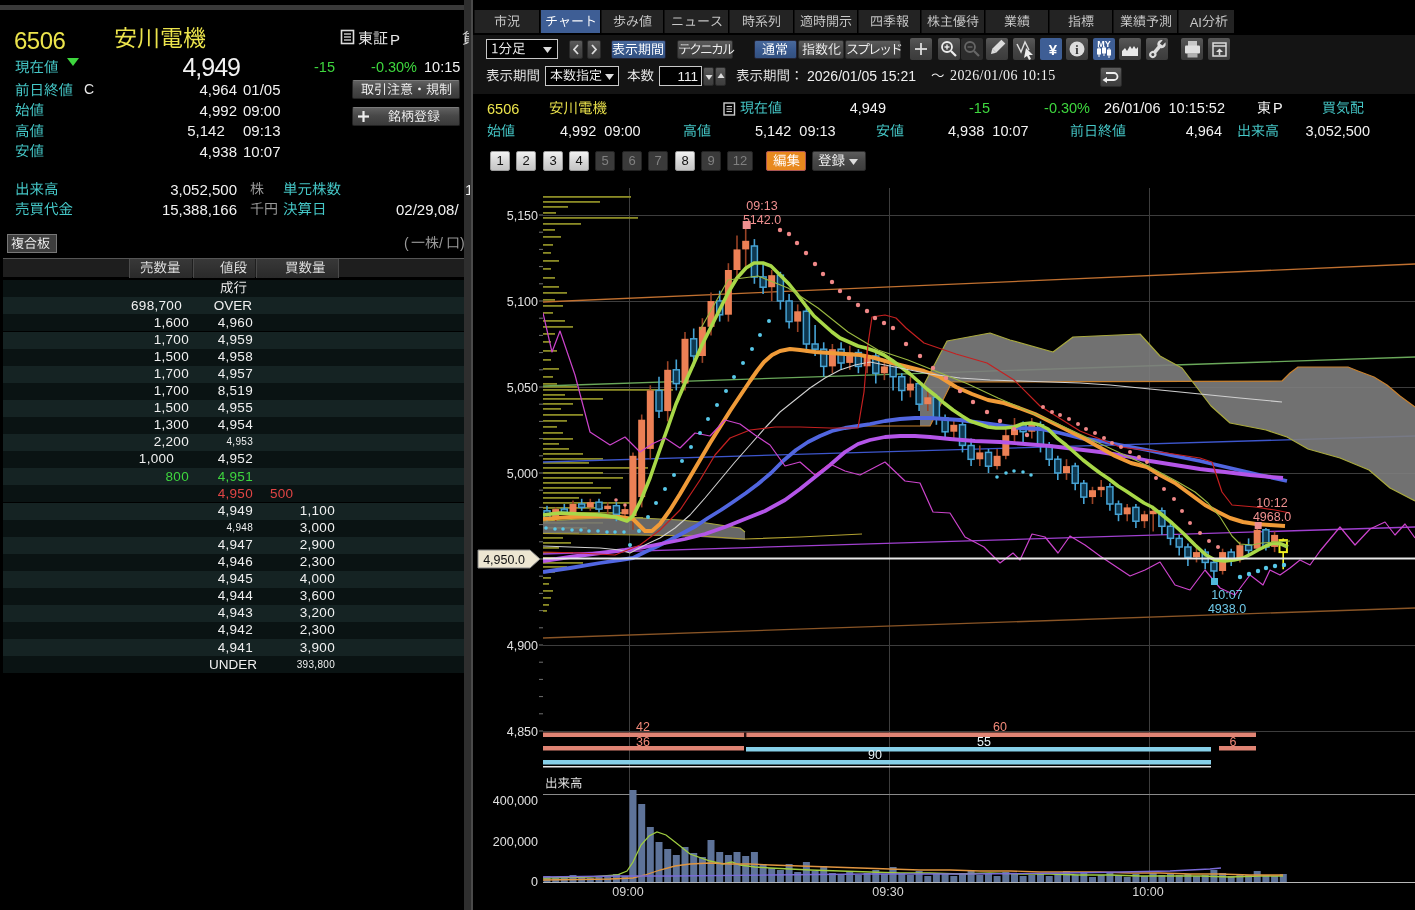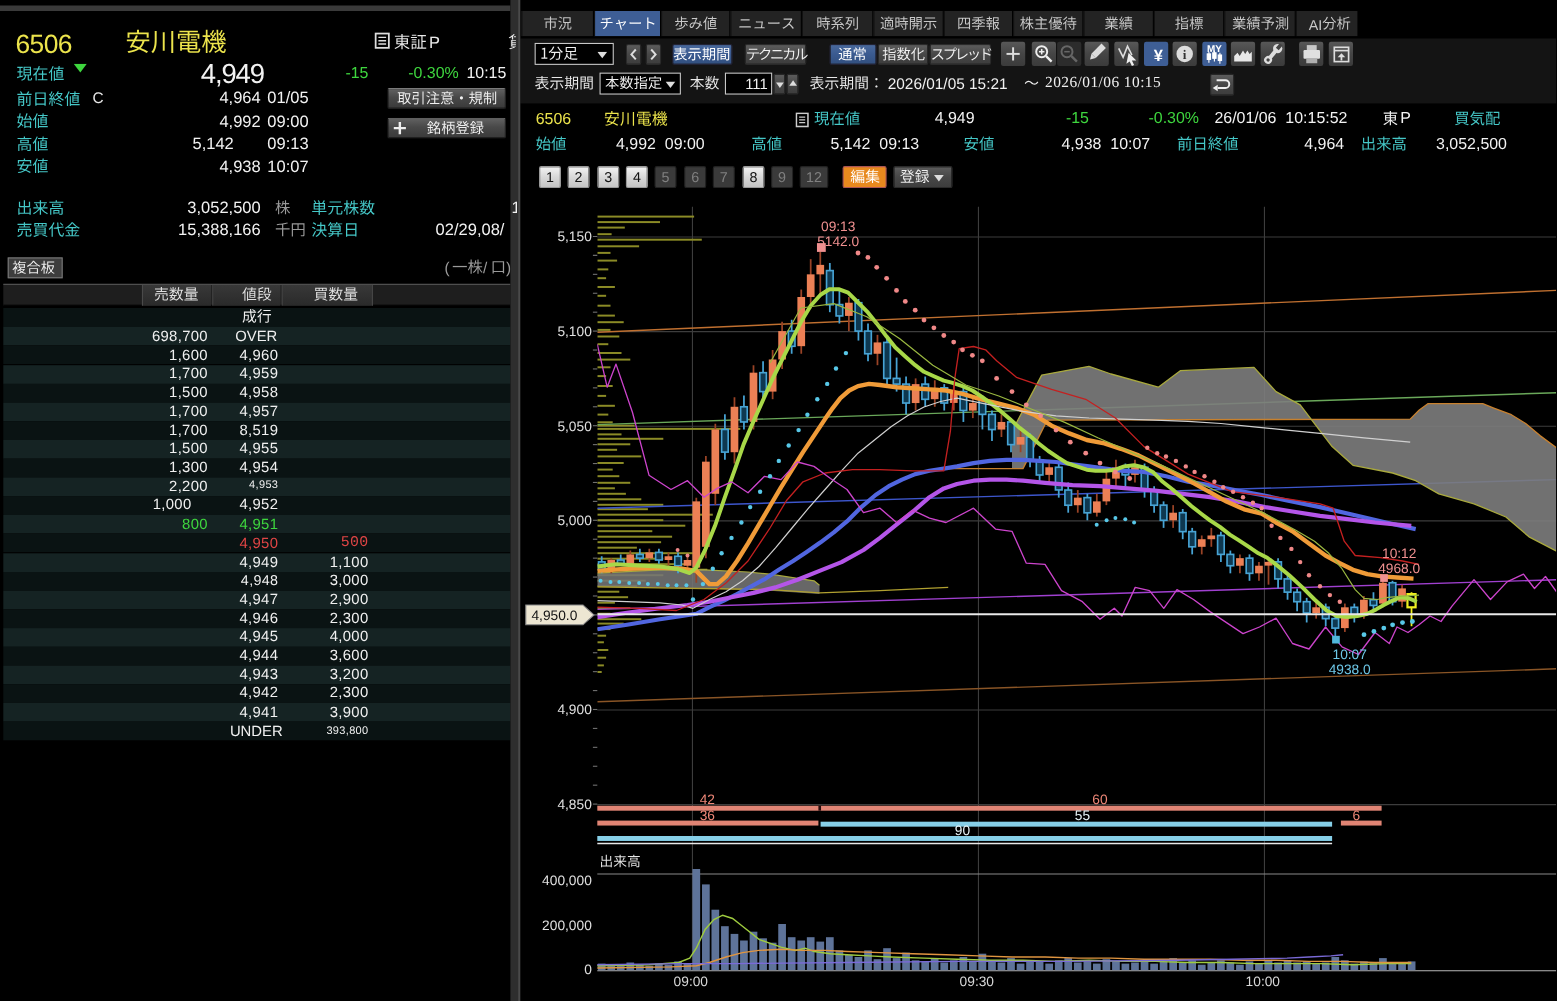--- a/index.html
+++ b/index.html
@@ -168,21 +168,21 @@
       </g>
     </svg>
 <div style="position:absolute;left:175px;top:101.5px;width:62px;font-size:15px;color:#f2f2f2;text-align:right;line-height:17.25px;white-space:pre;">4,992</div>
 <div style="position:absolute;left:243px;top:101.5px;width:60px;font-size:15px;color:#f2f2f2;text-align:left;line-height:17.25px;white-space:pre;">09:00</div>
 <svg style="position:absolute;left:15.0px;top:123.5px;overflow:visible" width="29.0" height="17.1">
       <g fill="#45c8c8" transform="translate(0,12.18) scale(0.01450)">
         <use href="#q13" x="0"></use>
         <use href="#q8" x="1000"></use>
       </g>
     </svg>
-<div style="position:absolute;left:175px;top:122px;width:62px;font-size:15px;color:#f2f2f2;text-align:left;line-height:17.25px;white-space:pre;">5,142</div>
+<div style="position:absolute;left:175px;top:122px;width:62px;font-size:15px;color:#f2f2f2;text-align:center;line-height:17.25px;white-space:pre;">5,142</div>
 <div style="position:absolute;left:243px;top:122px;width:60px;font-size:15px;color:#f2f2f2;text-align:left;line-height:17.25px;white-space:pre;">09:13</div>
 <svg style="position:absolute;left:15.0px;top:144.0px;overflow:visible" width="29.0" height="17.1">
       <g fill="#45c8c8" transform="translate(0,12.18) scale(0.01450)">
         <use href="#q0" x="0"></use>
         <use href="#q8" x="1000"></use>
       </g>
     </svg>
 <div style="position:absolute;left:175px;top:142.5px;width:62px;font-size:15px;color:#f2f2f2;text-align:right;line-height:17.25px;white-space:pre;">4,938</div>
 <div style="position:absolute;left:243px;top:142.5px;width:60px;font-size:15px;color:#f2f2f2;text-align:left;line-height:17.25px;white-space:pre;">10:07</div>
 <div style="position:absolute;left:84px;top:81px;width:20px;font-size:14px;color:#e8e8e8;text-align:left;line-height:16.1px;white-space:pre;">C</div>
@@ -303,21 +303,21 @@
     </svg>
 <div style="position:absolute;left:3px;top:280.2px;width:461px;height:17.1px;background:#0a1313"></div>
 <svg style="position:absolute;left:219.5px;top:281.4px;overflow:visible" width="27.0" height="15.9">
       <g fill="#f0f0f0" transform="translate(0,11.34) scale(0.01350)">
         <use href="#q46" x="0"></use>
         <use href="#q47" x="1000"></use>
       </g>
     </svg>
 <div style="position:absolute;left:3px;top:297.3px;width:461px;height:17.1px;background:#152323"></div>
 <div style="position:absolute;left:203px;top:297.5px;width:60px;font-size:13.5px;color:#f0f0f0;text-align:center;line-height:15.525px;white-space:pre;">OVER</div>
-<div style="position:absolute;left:124px;top:297.5px;width:65px;font-size:13.5px;color:#f0f0f0;text-align:right;line-height:15.525px;white-space:pre;letter-spacing:0.3px;">698,700</div>
+<div style="position:absolute;left:124px;top:297.5px;width:65px;font-size:13.5px;color:#f0f0f0;text-align:center;line-height:15.525px;white-space:pre;letter-spacing:0.3px;">698,700</div>
 <div style="position:absolute;left:3px;top:314.4px;width:461px;height:17.1px;background:#0a1313"></div>
 <div style="position:absolute;left:193px;top:314.6px;width:60px;font-size:13.5px;color:#f0f0f0;text-align:right;line-height:15.525px;white-space:pre;letter-spacing:0.3px;">4,960</div>
 <div style="position:absolute;left:124px;top:314.6px;width:65px;font-size:13.5px;color:#f0f0f0;text-align:right;line-height:15.525px;white-space:pre;letter-spacing:0.3px;">1,600</div>
 <div style="position:absolute;left:3px;top:331.5px;width:461px;height:17.1px;background:#152323"></div>
 <div style="position:absolute;left:193px;top:331.7px;width:60px;font-size:13.5px;color:#f0f0f0;text-align:right;line-height:15.525px;white-space:pre;letter-spacing:0.3px;">4,959</div>
 <div style="position:absolute;left:124px;top:331.7px;width:65px;font-size:13.5px;color:#f0f0f0;text-align:right;line-height:15.525px;white-space:pre;letter-spacing:0.3px;">1,700</div>
 <div style="position:absolute;left:3px;top:348.6px;width:461px;height:17.1px;background:#0a1313"></div>
 <div style="position:absolute;left:193px;top:348.8px;width:60px;font-size:13.5px;color:#f0f0f0;text-align:right;line-height:15.525px;white-space:pre;letter-spacing:0.3px;">4,958</div>
 <div style="position:absolute;left:124px;top:348.8px;width:65px;font-size:13.5px;color:#f0f0f0;text-align:right;line-height:15.525px;white-space:pre;letter-spacing:0.3px;">1,500</div>
 <div style="position:absolute;left:3px;top:365.7px;width:461px;height:17.1px;background:#152323"></div>
@@ -336,26 +336,26 @@
 <div style="position:absolute;left:193px;top:434.3px;width:60px;font-size:10px;color:#f0f0f0;text-align:right;line-height:15.525px;white-space:pre;letter-spacing:0.3px;">4,953</div>
 <div style="position:absolute;left:124px;top:434.3px;width:65px;font-size:13.5px;color:#f0f0f0;text-align:right;line-height:15.525px;white-space:pre;letter-spacing:0.3px;">2,200</div>
 <div style="position:absolute;left:3px;top:451.2px;width:461px;height:17.1px;background:#0a1313"></div>
 <div style="position:absolute;left:193px;top:451.4px;width:60px;font-size:13.5px;color:#f0f0f0;text-align:right;line-height:15.525px;white-space:pre;letter-spacing:0.3px;">4,952</div>
 <div style="position:absolute;left:124px;top:451.4px;width:65px;font-size:13.5px;color:#f0f0f0;text-align:center;line-height:15.525px;white-space:pre;letter-spacing:0.3px;">1,000</div>
 <div style="position:absolute;left:3px;top:468.3px;width:461px;height:17.1px;background:#152323"></div>
 <div style="position:absolute;left:193px;top:468.5px;width:60px;font-size:13.5px;color:#3ed63e;text-align:right;line-height:15.525px;white-space:pre;letter-spacing:0.3px;">4,951</div>
 <div style="position:absolute;left:124px;top:468.5px;width:65px;font-size:13.5px;color:#3ed63e;text-align:right;line-height:15.525px;white-space:pre;letter-spacing:0.3px;">800</div>
 <div style="position:absolute;left:3px;top:485.4px;width:461px;height:17.1px;background:#0a1313"></div>
 <div style="position:absolute;left:193px;top:485.6px;width:60px;font-size:13.5px;color:#e04545;text-align:right;line-height:15.525px;white-space:pre;letter-spacing:0.3px;">4,950</div>
-<div style="position:absolute;left:270px;top:485.6px;width:65px;font-size:13.5px;color:#e04545;text-align:right;line-height:15.525px;white-space:pre;letter-spacing:0.3px;font-family:Liberation Mono, monospace;">500</div>
+<div style="position:absolute;left:270px;top:485.6px;width:65px;font-size:13.5px;color:#e04545;text-align:left;line-height:15.525px;white-space:pre;letter-spacing:0.3px;">500</div>
 <div style="position:absolute;left:3px;top:502.5px;width:461px;height:17.1px;background:#152323"></div>
 <div style="position:absolute;left:193px;top:502.7px;width:60px;font-size:13.5px;color:#f0f0f0;text-align:right;line-height:15.525px;white-space:pre;letter-spacing:0.3px;">4,949</div>
 <div style="position:absolute;left:270px;top:502.7px;width:65px;font-size:13.5px;color:#f0f0f0;text-align:right;line-height:15.525px;white-space:pre;letter-spacing:0.3px;">1,100</div>
 <div style="position:absolute;left:3px;top:519.6px;width:461px;height:17.1px;background:#0a1313"></div>
-<div style="position:absolute;left:193px;top:519.8px;width:60px;font-size:13px;color:#f0f0f0;text-align:right;line-height:15.525px;white-space:pre;letter-spacing:0.3px;">4,948</div>
+<div style="position:absolute;left:193px;top:519.8px;width:60px;font-size:10px;color:#f0f0f0;text-align:right;line-height:15.525px;white-space:pre;letter-spacing:0.3px;">4,948</div>
 <div style="position:absolute;left:270px;top:519.8px;width:65px;font-size:13.5px;color:#f0f0f0;text-align:right;line-height:15.525px;white-space:pre;letter-spacing:0.3px;">3,000</div>
 <div style="position:absolute;left:3px;top:536.7px;width:461px;height:17.1px;background:#152323"></div>
 <div style="position:absolute;left:193px;top:536.9px;width:60px;font-size:13.5px;color:#f0f0f0;text-align:right;line-height:15.525px;white-space:pre;letter-spacing:0.3px;">4,947</div>
 <div style="position:absolute;left:270px;top:536.9px;width:65px;font-size:13.5px;color:#f0f0f0;text-align:right;line-height:15.525px;white-space:pre;letter-spacing:0.3px;">2,900</div>
 <div style="position:absolute;left:3px;top:553.8px;width:461px;height:17.1px;background:#0a1313"></div>
 <div style="position:absolute;left:193px;top:554px;width:60px;font-size:13.5px;color:#f0f0f0;text-align:right;line-height:15.525px;white-space:pre;letter-spacing:0.3px;">4,946</div>
 <div style="position:absolute;left:270px;top:554px;width:65px;font-size:13.5px;color:#f0f0f0;text-align:right;line-height:15.525px;white-space:pre;letter-spacing:0.3px;">2,300</div>
 <div style="position:absolute;left:3px;top:570.9px;width:461px;height:17.1px;background:#152323"></div>
 <div style="position:absolute;left:193px;top:571.1px;width:60px;font-size:13.5px;color:#f0f0f0;text-align:right;line-height:15.525px;white-space:pre;letter-spacing:0.3px;">4,945</div>
 <div style="position:absolute;left:270px;top:571.1px;width:65px;font-size:13.5px;color:#f0f0f0;text-align:right;line-height:15.525px;white-space:pre;letter-spacing:0.3px;">4,000</div>
@@ -699,21 +699,21 @@
         <use href="#q8" x="1000"></use>
       </g>
     </svg>
 <div style="position:absolute;left:755px;top:123px;width:82px;font-size:14.5px;color:#f2f2f2;text-align:left;line-height:16.675px;white-space:pre;">5,142  09:13</div>
 <svg style="position:absolute;left:876.0px;top:124.0px;overflow:visible" width="28.0" height="16.5">
       <g fill="#45c8c8" transform="translate(0,11.76) scale(0.01400)">
         <use href="#q0" x="0"></use>
         <use href="#q8" x="1000"></use>
       </g>
     </svg>
-<div style="position:absolute;left:948px;top:123px;width:82px;font-size:14.5px;color:#f2f2f2;text-align:left;line-height:16.675px;white-space:pre;margin-left:17px;">4,938  10:07</div>
+<div style="position:absolute;left:948px;top:123px;width:82px;font-size:14.5px;color:#f2f2f2;text-align:left;line-height:16.675px;white-space:pre;">4,938  10:07</div>
 <svg style="position:absolute;left:1070.0px;top:124.0px;overflow:visible" width="56.0" height="16.5">
       <g fill="#45c8c8" transform="translate(0,11.76) scale(0.01400)">
         <use href="#q9" x="0"></use>
         <use href="#q10" x="1000"></use>
         <use href="#q11" x="2000"></use>
         <use href="#q8" x="3000"></use>
       </g>
     </svg>
 <div style="position:absolute;left:1140px;top:123px;width:82px;font-size:14.5px;color:#f2f2f2;text-align:right;line-height:16.675px;white-space:pre;">4,964</div>
 <svg style="position:absolute;left:1237.0px;top:124.0px;overflow:visible" width="42.0" height="16.5">

